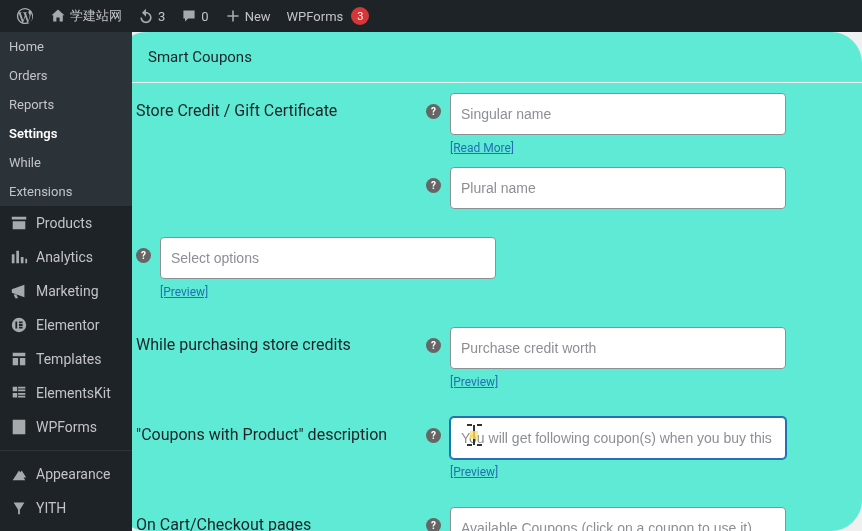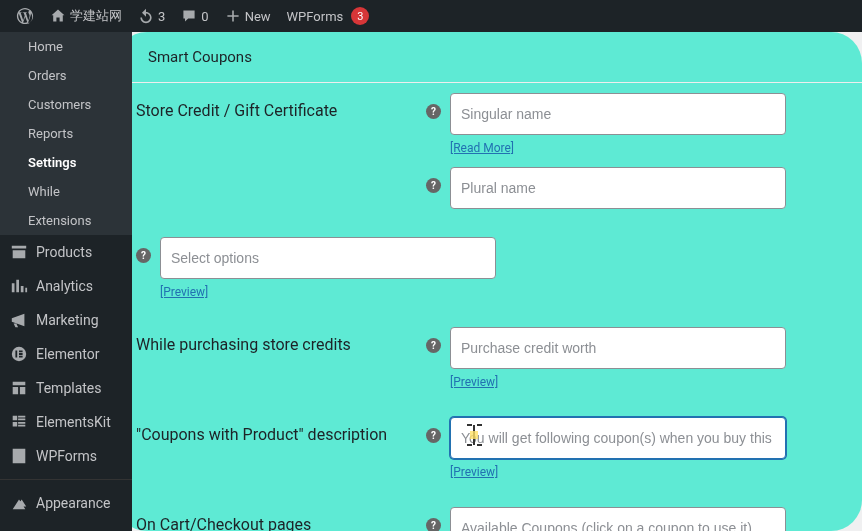--- a/index.html
+++ b/index.html
@@ -4,21 +4,21 @@
 <style>
 * { margin: 0; padding: 0; box-sizing: border-box; }
 body { font-family: -apple-system, BlinkMacSystemFont, "Segoe UI", Roboto, sans-serif; font-size: 13px; color: #333; background: #f0f0f1; width: 862px; height: 531px; overflow: hidden; }
 
 .toolbar { position: fixed; top: 0; left: 0; right: 0; height: 32px; background: #1d2327; color: #c3c4c7; display: flex; align-items: center; padding: 0 8px; z-index: 100; font-size: 13px; }
 .tb-item { display: inline-flex; align-items: center; padding: 0 8px; height: 32px; color: #c3c4c7; cursor: pointer; gap: 4px; }
 .tb-item svg { fill: #a7aaad; }
 .tb-badge { background: #d63638; color: #fff; border-radius: 9px; min-width: 18px; height: 18px; display: inline-flex; align-items: center; justify-content: center; font-size: 11px; padding: 0 5px; margin-left: 4px; }
 
 .sidebar { position: fixed; top: 32px; left: 0; bottom: 0; width: 132px; background: #1d2327; color: #c3c4c7; font-size: 14px; overflow-y: auto; }
-.sb-sub { padding: 7px 28px; background: #2c3338; color: #c3c4c7; cursor: pointer; font-size: 13px; }
+.sb-sub { padding: 7px 9px; background: #2c3338; color: #c3c4c7; cursor: pointer; font-size: 13px; }
 .sb-sub.current { color: #fff; font-weight: 600; }
 .sb-item { display: flex; align-items: center; gap: 8px; padding: 8px 10px; cursor: pointer; color: #c3c4c7; }
 .sb-item svg { fill: #a7aaad; width: 18px; height: 18px; flex-shrink: 0; }
 .sb-sep { border-top: 1px solid #333; margin: 6px 0; }
 
 .content { margin-left: 116px; margin-top: 32px; height: calc(531px - 32px); overflow: hidden; background: #5eead4; border-radius: 31px; }
 .page-header { padding: 16px 32px; font-size: 15px; color: #1d2327; border-bottom: 1px solid #eee; }
 .settings-body { padding: 10px 20px 20px 20px; }
 .form-row { display: flex; align-items: flex-start; margin-bottom: 28px; }
 .form-label { width: 290px; padding-top: 8px; font-size: 16px; color: #1d2327; }
@@ -67,21 +67,20 @@
   </span>
   <span class="tb-item">
     <span>WPForms</span>
     <span class="tb-badge">3</span>
   </span>
 </div>
 
 <div class="sidebar">
   <div class="sb-sub">Home</div>
   <div class="sb-sub">Orders</div>
-  <div class="sb-sub">Customers</div>
   <div class="sb-sub">Reports</div>
   <div class="sb-sub current">Settings</div>
   <div class="sb-sub">While</div>
   <div class="sb-sub">Extensions</div>
 
   <div class="sb-item">
     <svg viewBox="0 0 20 20">
         <path d="M2 3h16v3H2V3zm1 5h14v9H3V8z"></path>
       </svg>
     <span>Products</span>

